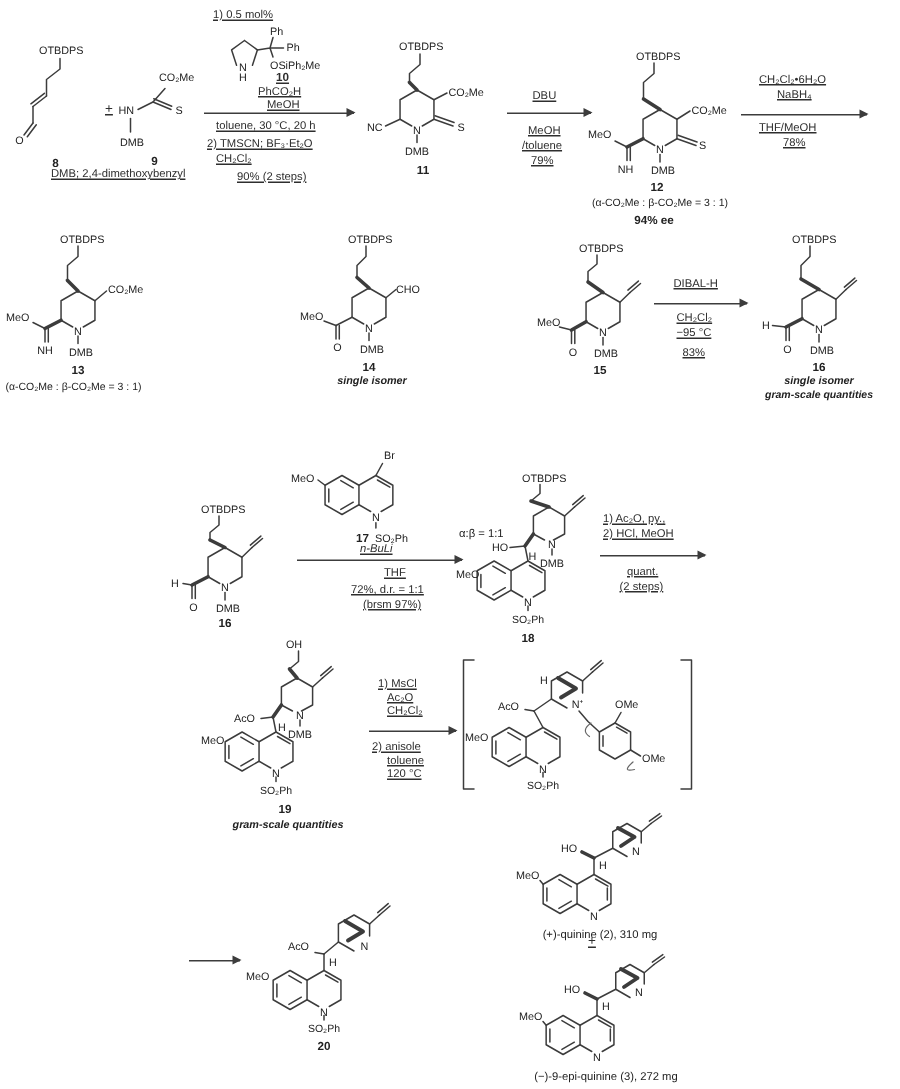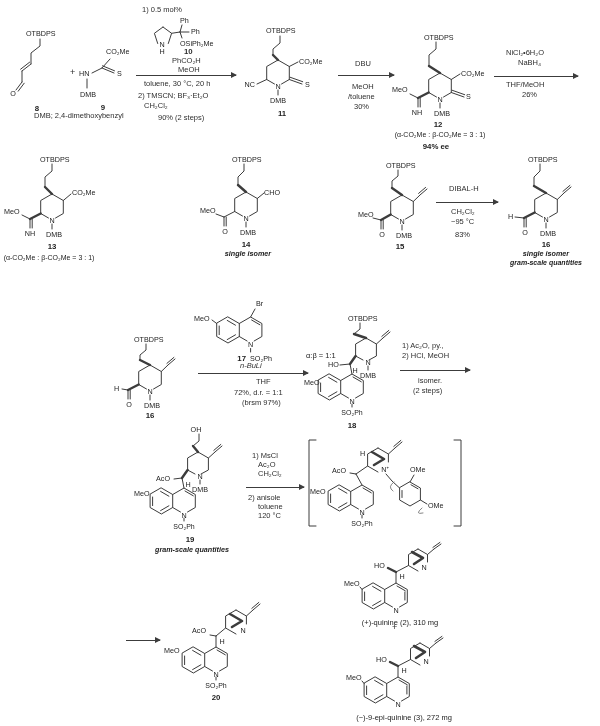--- a/index.html
+++ b/index.html
@@ -1,19 +1,19 @@
 <!DOCTYPE html>
 <html><head>
 <meta charset="utf-8">
 <style>
   html,body{margin:0;padding:0;background:#fff;}
   #page{position:relative;width:600px;height:726px;background:#fff;overflow:hidden;
         font-family:"Liberation Sans",sans-serif;color:#333;}
   .blk{position:absolute;}
-  .rl{position:absolute;font-size:7.5px;line-height:1.15;white-space:nowrap;color:#2e2e2e;}
+  .rl{position:absolute;font-size:7.5px;line-height:1.15;white-space:nowrap;color:#2e2e2e;text-decoration:underline;}
   .arr{position:absolute;height:1.2px;background:#3c3c3c;}
   .arr::after{content:"";position:absolute;right:-1px;top:-3.1px;width:0;height:0;
       border-left:6px solid #3c3c3c;border-top:3.1px solid transparent;border-bottom:3.1px solid transparent;}
   svg{position:absolute;overflow:visible;}
   svg text{font-family:"Liberation Sans",sans-serif;font-size:7.2px;fill:#222;}
   svg path{stroke:#3c3c3c;stroke-width:1;fill:none;stroke-linecap:round;stroke-linejoin:round;}
   .wg{stroke-width:2.4;}
   .brg{stroke-width:2.6;}
   .curl{stroke-width:0.8;stroke:#666;}
   .num{font-weight:bold;font-size:7.8px;}
@@ -85,21 +85,21 @@
     <text x="40" y="67" text-anchor="middle">N</text>
     <text x="40" y="81" text-anchor="middle">DMB</text>
     <text x="44" y="94" text-anchor="middle" class="num">11</text>
   </svg>
 
   <div class="blk" style="left:338px;top:56px;width:56px;height:60px">
     <div class="rl" style="left:17px;top:4px">DBU</div>
     <div class="arr" style="left:0;top:19px;width:56px"></div>
     <div class="rl" style="left:14px;top:27px">MeOH</div>
     <div class="rl" style="left:10px;top:37px">/toluene</div>
-    <div class="rl" style="left:16px;top:47px">30%</div>
+    <div class="rl" style="left:16px;top:47px">79%</div>
   </div>
 
   <svg class="blk" style="left:388px;top:26px" width="118" height="130">
     <path d="M52,47 L63.3,53.5 L63.3,66.5 L55.5,71 M48.5,71 L40.7,66.5 L40.7,53.5 L52,47"></path>
     <path d="M48,16 V23 L41,29 V40"></path>
     <path class="wg" d="M41,40 L52,47"></path>
     <path d="M63.3,53.5 L72,48"></path>
     <path d="M63.3,66.5 L76,71 M64,64.2 L76.7,68.7"></path>
     <path class="wg" d="M40.7,66.5 L30,72"></path>
     <path d="M30,72 V81 M32.2,72 V81"></path>
@@ -111,25 +111,25 @@
     <text x="4" y="66">MeO</text>
     <text x="29" y="89" text-anchor="middle">NH</text>
     <text x="52" y="76" text-anchor="middle">N</text>
     <text x="54" y="90" text-anchor="middle">DMB</text>
     <text x="50" y="101" text-anchor="middle" class="num">12</text>
     <text x="52" y="111" text-anchor="middle" style="font-size:7px">(α-CO₂Me : β-CO₂Me = 3 : 1)</text>
     <text x="48" y="123" text-anchor="middle" class="num">94% ee</text>
   </svg>
 
   <div class="blk" style="left:494px;top:44px;width:86px;height:58px">
-    <div class="rl" style="left:12px;top:5px">NiCl₂•6H₂O</div>
+    <div class="rl" style="left:12px;top:5px">CH₂Cl₂•6H₂O</div>
     <div class="rl" style="left:24px;top:15px">NaBH₄</div>
     <div class="arr" style="left:0;top:32px;width:84px"></div>
     <div class="rl" style="left:12px;top:37px">THF/MeOH</div>
-    <div class="rl" style="left:28px;top:47px">26%</div>
+    <div class="rl" style="left:28px;top:47px">78%</div>
   </div>
 
   <svg class="blk" style="left:2px;top:150px" width="112" height="118">
     <path d="M50,44 L61.3,50.5 L61.3,63.5 L53.5,68 M46.5,68 L38.7,63.5 L38.7,50.5 L50,44"></path>
     <path d="M50,14 V21 L43,27 V37"></path>
     <path class="wg" d="M43,37 L50,44"></path>
     <path d="M61.3,50.5 L69,44"></path>
     <path class="wg" d="M38.7,63.5 L28,69"></path>
     <path d="M28,69 V78 M30.2,69 V78"></path>
     <path d="M20,65 L28,69"></path>
@@ -275,21 +275,21 @@
     <text x="0" y="75">MeO</text>
     <text x="48" y="94" text-anchor="middle">N</text>
     <text x="48" y="105" text-anchor="middle" style="font-size:7px">SO₂Ph</text>
     <text x="48" y="118" text-anchor="middle" class="num">18</text>
   </svg>
 
   <div class="blk" style="left:400px;top:340px;width:70px;height:60px">
     <div class="rl" style="left:2px;top:2px">1) Ac₂O, py.,</div>
     <div class="rl" style="left:2px;top:12px">2) HCl, MeOH</div>
     <div class="arr" style="left:0;top:30px;width:70px"></div>
-    <div class="rl" style="left:18px;top:37px">isomer.</div>
+    <div class="rl" style="left:18px;top:37px">quant.</div>
     <div class="rl" style="left:13px;top:47px">(2 steps)</div>
   </div>
 
   <svg class="blk" style="left:106px;top:424px" width="142" height="136">
     <path d="M92,28 L102.4,34 L102.4,46 L95,50 M89,50 L81.6,46 L81.6,34 L92,28"></path>
     <path d="M93,10 V17 L87,22"></path>
     <path class="wg" d="M87,22 L92,28"></path>
     <path d="M102.4,34 L109,28"></path>
     <path d="M109,28 L116,22 M107.8,26.4 L114.8,20.4"></path>
     <path d="M94,56 V60"></path>

